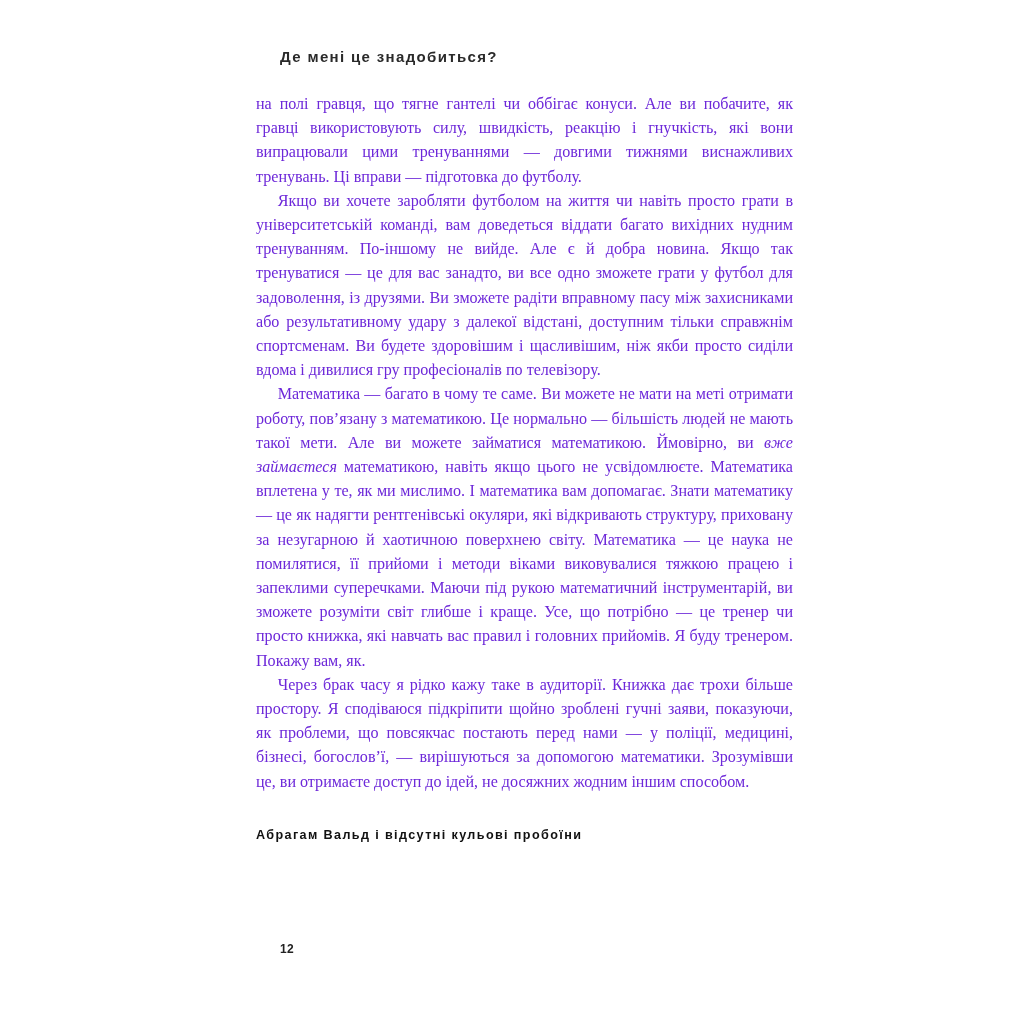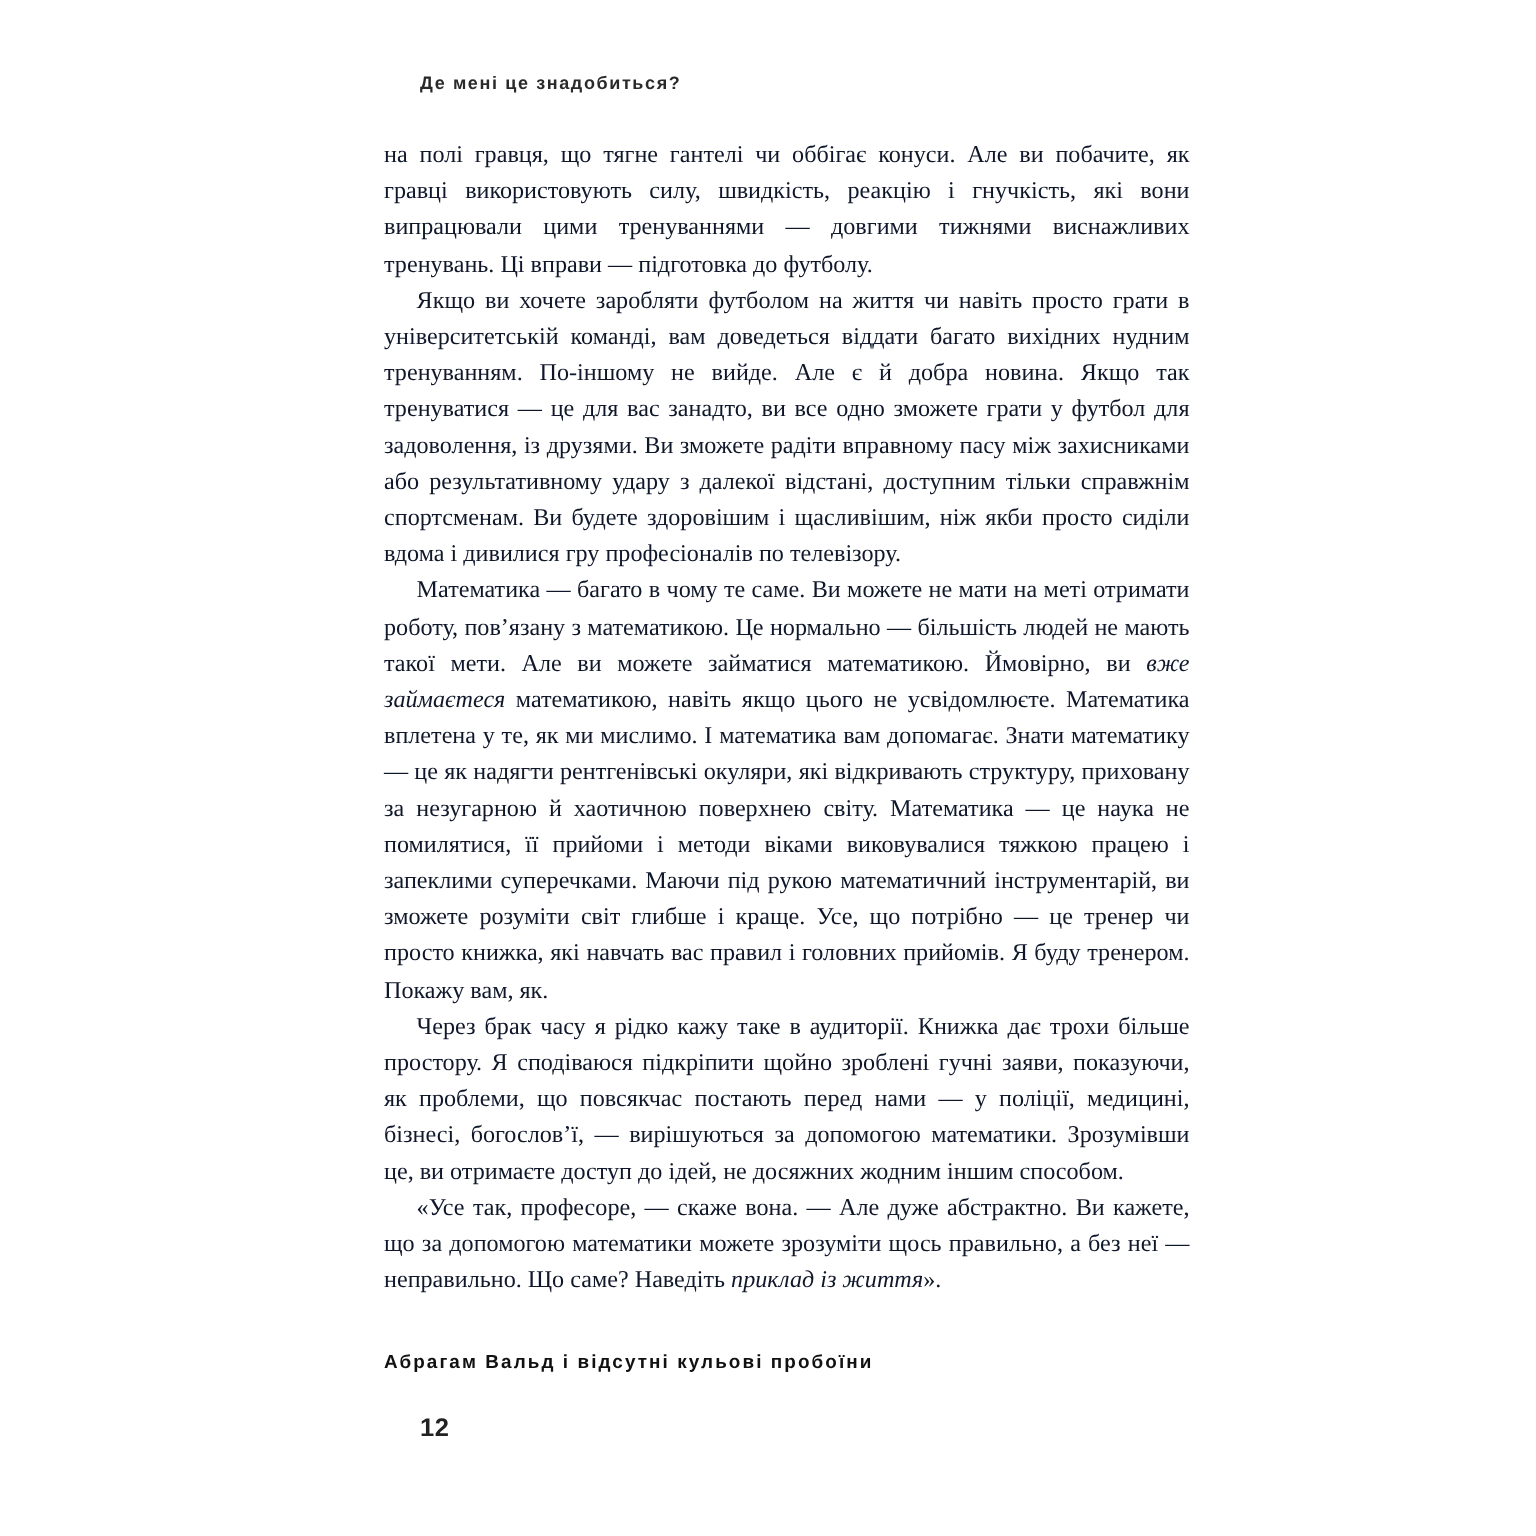--- a/index.html
+++ b/index.html
@@ -25,40 +25,40 @@
     left: 256px;
     top: 0;
     width: 537px;
     height: 1024px;
   }
   .running-head {
     position: absolute;
     top: 48px;
     left: 24px;
     font-family: "Liberation Sans", sans-serif;
-    font-size: 12px;
+    font-size: 15px;
     letter-spacing: 0.09em;
     color: #2a2a2a;
     font-weight: 600;
     text-transform: none;
   }
   .body-text {
     position: absolute;
     top: 92px;
     left: 0;
     width: 537px;
   }
   .body-text p {
     margin: 0;
     font-size: 16.1px;
     line-height: 24.2px;
     text-align: justify;
     text-justify: inter-word;
     hyphens: manual;
-    color: #0f172a;
+    color: #6d28d9;
     font-family: Liberation Serif, serif;
   }
   .body-text p.indent {
     text-indent: 1.35em;
   }
   .section-heading {
     margin: 0;
     padding: 34px 0 16px 0;
     font-family: "Liberation Sans", sans-serif;
     font-size: 12.6px;
@@ -68,41 +68,40 @@
     text-align: left;
   }
   .italic {
     font-style: italic;
   }
   .folio {
     position: absolute;
     left: 24px;
     top: 942px;
     font-family: "Liberation Sans", sans-serif;
-    font-size: 17px;
+    font-size: 12px;
     font-weight: 600;
     color: #222222;
     letter-spacing: 0.02em;
   }
 </style>
 </head>
 <body>
 
 <div class="page">
   <div class="page-inner">
 
     <div class="running-head">Де мені це знадобиться?</div>
 
     <div class="body-text">
       <div id="paras-before">
           <p class=""><span>на полі гравця, що тягне гантелі чи оббігає конуси. Але ви побачите, як гравці використовують силу, швидкість, реакцію і гнучкість, які вони випрацювали цими тренуваннями — довгими тижнями виснажливих тренувань. Ці вправи — підготовка до футболу.</span></p>
           <p class="indent"><span>Якщо ви хочете заробляти футболом на життя чи навіть просто грати в університетській команді, вам доведеться віддати багато вихідних нудним тренуванням. По-іншому не вийде. Але є й добра новина. Якщо так тренуватися — це для вас занадто, ви все одно зможете грати у футбол для задоволення, із друзями. Ви зможете радіти вправному пасу між захисниками або результативному удару з далекої відстані, доступним тільки справжнім спортсменам. Ви будете здоровішим і щасливішим, ніж якби просто сиділи вдома і дивилися гру професіоналів по телевізору.</span></p>
           <p class="indent"><span>Математика — багато в чому те саме. Ви можете не мати на меті отримати роботу, пов’язану з математикою. Це нормально — більшість людей не мають такої мети. Але ви можете займатися математикою. Ймовірно, ви </span><span class="italic">вже займаєтеся</span><span> математикою, навіть якщо цього не усвідомлюєте. Математика вплетена у те, як ми мислимо. І математика вам допомагає. Знати математику — це як надягти рентгенівські окуляри, які відкривають структуру, приховану за незугарною й хаотичною поверхнею світу. Математика — це наука не помилятися, її прийоми і методи віками виковувалися тяжкою працею і запеклими суперечками. Маючи під рукою математичний інструментарій, ви зможете розуміти світ глибше і краще. Усе, що потрібно — це тренер чи просто книжка, які навчать вас правил і головних прийомів. Я буду тренером. Покажу вам, як.</span></p>
           <p class="indent"><span>Через брак часу я рідко кажу таке в аудиторії. Книжка дає трохи більше простору. Я сподіваюся підкріпити щойно зроблені гучні заяви, показуючи, як проблеми, що повсякчас постають перед нами — у поліції, медицині, бізнесі, богослов’ї, — вирішуються за допомогою математики. Зрозумівши це, ви отримаєте доступ до ідей, не досяжних жодним іншим способом.</span></p>
-          <p class="indent"><span>«Усе так, професоре, — скаже вона. — Але дуже абстрактно. Ви кажете, що за допомогою математики можете зрозуміти щось правильно, а без неї — неправильно. Що саме? Наведіть </span><span class="italic">приклад із життя</span><span>».</span></p>
         </div>
 
       <h2 class="section-heading">Абрагам Вальд і відсутні кульові пробоїни</h2>
 
     </div>
 
     <div class="folio">12</div>
   </div>
 </div>
 

